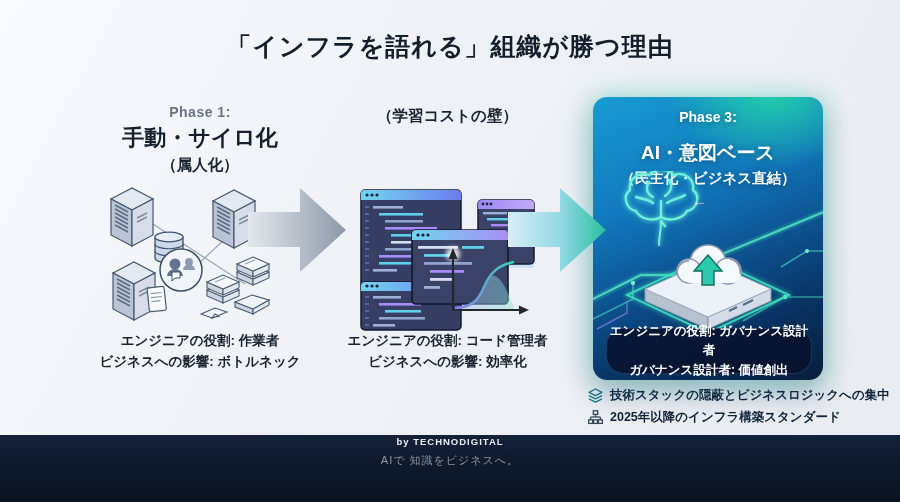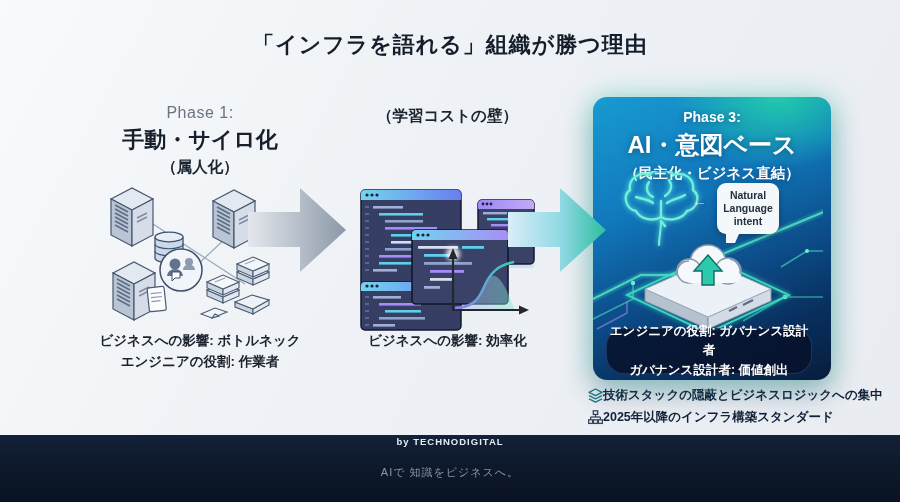--- a/index.html
+++ b/index.html
@@ -3,51 +3,51 @@
 <meta charset="utf-8">
 <style>
   html,body{margin:0;padding:0;background:#dfe3e8;}
   .canvas{
     position:relative;width:900px;height:502px;overflow:hidden;
     font-family:"Liberation Sans","DejaVu Sans",sans-serif;
     background:linear-gradient(118deg,#f8fafc 0%,#eef1f5 45%,#e8ecf1 100%);
   }
   .title{
     position:absolute;left:0;top:30px;width:100%;text-align:center;
-    font-size:22px;font-weight:800;color:#141e2b;letter-spacing:1px;
+    font-size:25px;font-weight:800;color:#141e2b;letter-spacing:1px;
   }
   
   .phase-head{position:absolute;text-align:center;}
-  .phase-label{font-size:16px;font-weight:400;color:#6a7380;letter-spacing:.5px;}
+  .phase-label{font-size:14px;font-weight:700;color:#6a7380;letter-spacing:.5px;}
   .phase-heading{font-size:22px;font-weight:700;color:#161f2b;margin-top:3px;}
   .phase-sub{font-size:15.5px;font-weight:700;color:#1b2430;margin-top:2px;}
   .ph1{left:60px;top:104px;width:280px;}
   .ph2{left:330px;top:104px;width:235px;}
   
   .phase-meta{position:absolute;text-align:center;font-size:13.5px;font-weight:700;color:#1b232f;line-height:1.55;}
   .pm1{left:60px;top:331px;width:280px;}
   .pm2{left:330px;top:331px;width:235px;}
   .illus{position:absolute;}
   
   .block-arrow{position:absolute;top:186px;width:100px;height:90px;}
   .arrow1{left:248px;}
   .arrow2{left:508px;z-index:5;}
   
   .panel3{
     position:absolute;left:593px;top:97px;width:230px;height:283px;border-radius:14px;
     background:
       radial-gradient(ellipse 150px 110px at 78% -2%, rgba(36,220,165,.85), rgba(36,220,165,0) 70%),
       linear-gradient(158deg,#189bd0 0%,#1179bd 34%,#0c4a86 62%,#08305e 80%,#071d3c 100%);
     box-shadow:0 0 28px rgba(45,212,175,.40),0 12px 28px rgba(10,40,80,.30);
-    overflow:hidden;z-index:4;padding-left:8px;
+    overflow:hidden;z-index:4;
   }
   .p3-head{position:absolute;left:0;top:12px;width:100%;text-align:center;color:#ffffff;
     text-shadow:0 1px 6px rgba(0,30,60,.45);}
   .p3-label{font-size:14px;font-weight:700;}
-  .p3-heading{font-size:24px;font-weight:800;margin-top:4px;}
+  .p3-heading{font-size:19px;font-weight:800;margin-top:15px;}
   .p3-sub{font-size:14.5px;font-weight:700;margin-top:3px;}
   .p3-art{position:absolute;left:0;top:74px;width:230px;height:160px;}
   .callout{
     position:absolute;left:124px;top:86px;width:56px;padding:6px 3px;
     background:#f4f8fb;border-radius:9px;text-align:center;
     font-size:10.5px;font-weight:800;color:#23303f;line-height:1.25;
     box-shadow:0 2px 6px rgba(0,20,40,.35);
   }
   .callout::after{
     content:"";position:absolute;left:9px;bottom:-9px;width:0;height:0;
@@ -57,30 +57,30 @@
   .callout-arrow{position:absolute;left:99px;top:95px;color:#dde7ee;font-size:15px;font-weight:700;
     text-shadow:0 0 4px rgba(0,30,60,.5);}
   .p3-card{
     position:absolute;left:13px;top:231px;width:204px;height:44px;border-radius:18px;
     background:rgba(7,17,43,.86);border:1px solid rgba(110,170,255,.22);
     display:flex;flex-direction:column;justify-content:center;text-align:center;
     color:#ffffff;font-size:12.5px;font-weight:700;line-height:1.55;
   }
   
   .bullets{position:absolute;left:588px;top:384px;width:305px;}
-  .bullet-row{display:flex;align-items:center;height:22px;}
+  .bullet-row{display:flex;align-items:center;gap:7px;height:22px;}
   .bullet-text{font-size:12.5px;font-weight:800;color:#10223a;white-space:nowrap;}
   
   .footer{
     position:absolute;left:0;bottom:0;width:100%;height:67px;text-align:center;
     background:linear-gradient(180deg,#13213a 0%,#0e1a2d 40%,#0a1322 100%);
   }
   .f-brand{margin-top:9px;font-size:19px;font-weight:800;color:#ffffff;letter-spacing:.3px;}
   .f-by{font-size:9.5px;font-weight:800;color:#e7ebf2;letter-spacing:1px;margin-top:1px;}
-  .f-tag{font-size:11px;color:#8b96a7;margin-top:18px;letter-spacing:1px;}
+  .f-tag{font-size:11px;color:#8b96a7;margin-top:6px;letter-spacing:1px;}
 </style>
 </head>
 <body>
 
 <div class="canvas">
 
   <div class="title">「インフラを語れる」組織が勝つ理由</div>
 
   <div class="phase-head ph1">
     <div class="phase-label">Phase 1:</div>
@@ -162,22 +162,22 @@
         <polygon points="0,8 17,1 34,6 18,15" fill="#eef2f7"></polygon>
       </g>
       <g transform="translate(106,126)">
         <polygon points="0,6 14,0 26,4 11,10" fill="#f2f5f9"></polygon>
         <polygon points="11,10 14,6 18,8" fill="#d4dce6"></polygon>
       </g>
     </g>
   </svg>
 
   <div class="phase-meta pm1">
+    <div>エンジニアの役割: 作業者</div>
     <div>ビジネスへの影響: ボトルネック</div>
-    <div>エンジニアの役割: 作業者</div>
   </div>
 
   <svg class="block-arrow arrow1" viewBox="0 0 100 90">
     <defs>
       <linearGradient id="ag1" x1="0" y1="0" x2="1" y2="0">
         <stop offset="0" stop-color="#e4e8ed"></stop>
           <stop offset="1" stop-color="#8c98a8"></stop>
       </linearGradient>
     </defs>
     <polygon points="0,26 52,26 52,2 98,44 52,86 52,61 0,61" fill="url(#ag1)"></polygon>
@@ -299,20 +299,21 @@
       <path d="M99,126 L158,126 L158,124 C142,81 134,89 128,103 C122,117 116,123 99,124 Z" fill="url(#curveFillG)" opacity="0.45"></path>
       <circle cx="97" cy="70" r="7" fill="#ffffff" opacity="0.85" filter="url(#soft)"></circle>
       <path d="M97,74 L97,126 L164,126" stroke="#23272e" stroke-width="2.2" fill="none"></path>
       <polygon points="92.5,75 97,64 101.5,75" fill="#23272e"></polygon>
       <polygon points="163,121.5 173,126 163,130.5" fill="#23272e"></polygon>
       <path d="M99,124 C116,123 122,117 128,103 C134,89 142,81 158,78" stroke="url(#curveG)" stroke-width="2.6" fill="none"></path>
     </g>
   </svg>
 
   <div class="phase-meta pm2">
+    <div>エンジニアの役割: コード管理者</div>
     <div>ビジネスへの影響: 効率化</div>
   </div>
 
   <svg class="block-arrow arrow2" viewBox="0 0 100 90">
     <defs>
       <linearGradient id="ag2" x1="0" y1="0" x2="1" y2="0">
         <stop offset="0" stop-color="#d9eef9"></stop>
           <stop offset="0.55" stop-color="#8fd8e2"></stop>
           <stop offset="1" stop-color="#2abf9e"></stop>
       </linearGradient>
@@ -377,21 +378,20 @@
         <path d="M46,9 C50,15 48,21 42,25"></path>
         <path d="M13,26 C19,28 25,28 30,32"></path>
         <path d="M62,24 C56,28 49,28 44,32"></path>
         <path d="M38,30 L38,46"></path>
         <path d="M38,50 C38,60 36,66 36,74" stroke-width="2"></path>
         <path d="M42,55 l-4,-5"></path>
       </g>
     </svg>
 
     <div class="callout-arrow">←</div>
-    <div class="callout">Natural Language intent</div>
 
     <div class="p3-card">
       <div>エンジニアの役割: ガバナンス設計者</div>
       <div>ガバナンス設計者: 価値創出</div>
     </div>
   </div>
 
   <div class="bullets">
     <div class="bullet-row">
       <svg width="15" height="15" viewBox="0 0 15 15">

